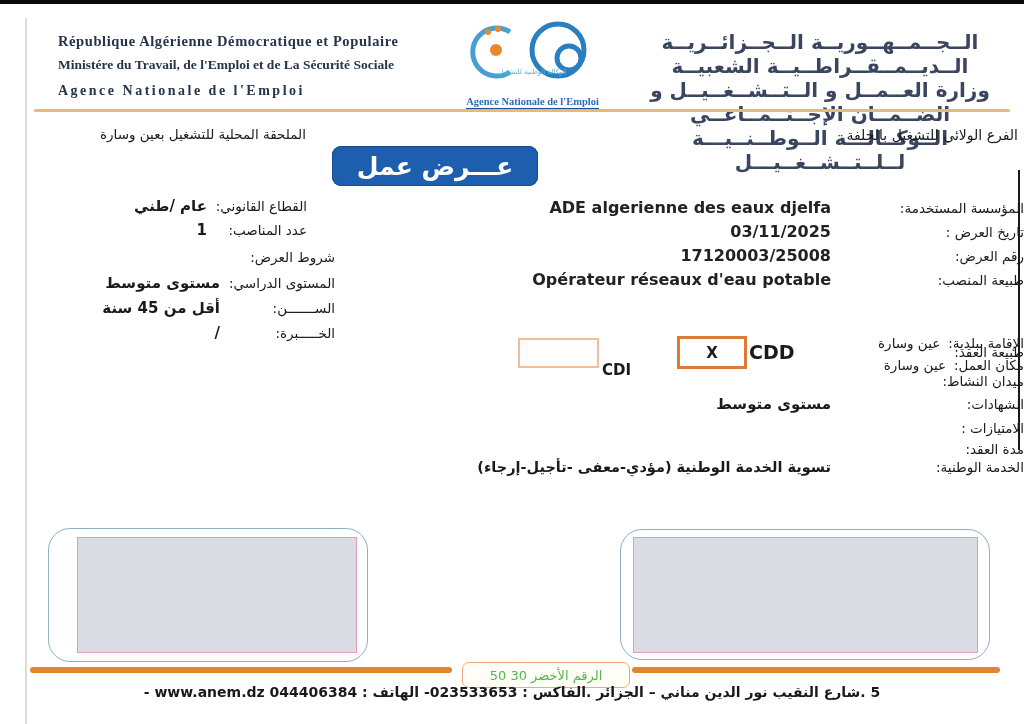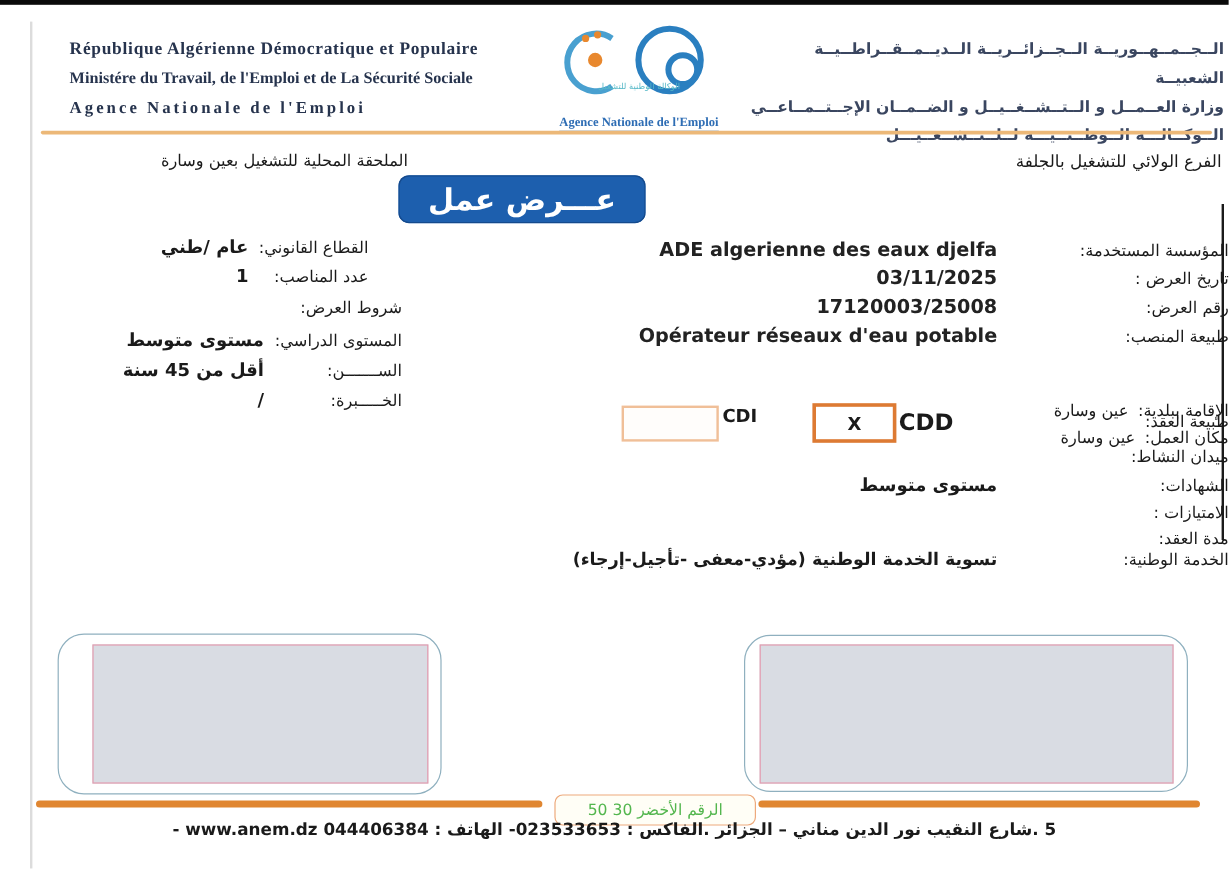--- a/index.html
+++ b/index.html
@@ -9,47 +9,47 @@
   .edge-top{position:absolute;left:0;top:0;width:1024px;height:4px;background:#0a0a0a;}
   .edge-left{position:absolute;left:25px;top:18px;width:2px;height:706px;background:#dcdcdc;}
   .edge-right{position:absolute;left:1018px;top:170px;width:2px;height:280px;background:#1a1a1a;}
 
   
   .hdr-fr{position:absolute;left:58px;top:33px;width:380px;color:#26334d;
           font-family:"Liberation Serif",serif;font-weight:bold;}
   .hdr-fr .l1{font-size:14.5px;letter-spacing:.6px;margin-bottom:7px;}
   .hdr-fr .l2{font-size:13.5px;margin-bottom:10px;}
   .hdr-fr .l3{font-size:14px;letter-spacing:2.5px;}
-  .hdr-ar{position:absolute;right:20px;top:30px;width:400px;direction:rtl;text-align:right;
-          color:#3a4660;font-weight:bold;font-size:13px;line-height:24px;}
+  .hdr-ar{position:absolute;right:20px;top:30px;width:400px;direction:rtl;text-align:center;
+          color:#3a4660;font-weight:bold;font-size:20px;line-height:24px;}
   .hdr-logo{position:absolute;left:450px;top:20px;width:165px;text-align:center;}
   .hdr-logo .caption{display:inline-block;margin-top:-2px;color:#2e6db4;font-weight:bold;font-size:10.5px;
           border-bottom:2px solid #1a4f8a;padding-bottom:1px;font-family:"Liberation Serif",serif;}
   .hdr-logo .watermark{position:absolute;left:0;top:48px;width:165px;text-align:center;
           color:#58b9c8;font-size:7px;direction:rtl;pointer-events:none;}
   .hdr-rule{position:absolute;left:34px;top:109px;width:976px;height:3px;background:#ecb878;border-radius:2px;}
 
   
   .branch-right{position:absolute;right:22px;top:127px;width:300px;direction:rtl;text-align:right;font-size:14px;}
-  .branch-left{position:absolute;left:100px;top:126px;width:240px;direction:rtl;text-align:right;font-size:13.5px;}
+  .branch-left{position:absolute;left:100px;top:126px;width:240px;direction:rtl;text-align:left;font-size:13.5px;}
   .banner{position:absolute;left:332px;top:146px;width:206px;height:40px;background:#1d5fae;border-radius:9px;
           display:flex;align-items:center;justify-content:center;color:#ffffff;font-weight:bold;
           font-size:25px;direction:rtl;box-shadow:0 0 0 1px #154a8c inset;}
 
   
   .rrow{position:absolute;right:16px;width:515px;display:flex;direction:rtl;gap:8px;align-items:baseline;}
   .rlabel{width:185px;flex-shrink:0;font-size:13.5px;white-space:nowrap;}
   .rvalue{font-weight:bold;font-size:15px;white-space:nowrap;}
   .rvalue.latin{direction:ltr;font-size:16px;color:#222;}
   .rrow.inline .rlabel{width:auto;}
   .rrow.inline .rvalue{font-weight:normal;font-size:13.5px;margin-top:40px;}
 
   
   .cdi-box{position:absolute;left:518px;top:338px;width:77px;height:26px;border:2px solid #f0bf98;background:#fffdfb;}
-  .cdi-label{position:absolute;left:602px;top:338px;font-weight:bold;font-size:15px;}
+  .cdi-label{position:absolute;left:602px;top:361px;font-weight:bold;font-size:15px;}
   .cdd-box{position:absolute;left:677px;top:336px;width:64px;height:27px;border:3px solid #dd7a33;background:#ffffff;
            display:flex;align-items:center;justify-content:center;font-weight:bold;font-size:15px;}
   .cdd-label{position:absolute;left:749px;top:341px;font-weight:bold;font-size:19px;}
 
   
   .lblock{position:absolute;direction:rtl;}
   .lrow{display:flex;direction:rtl;gap:10px;align-items:baseline;}
   .llabel{flex-shrink:0;font-size:13.5px;white-space:nowrap;}
   .lvalue{flex:1;text-align:right;font-weight:bold;font-size:15px;white-space:nowrap;}
   .blockA{left:35px;top:197px;width:272px;}

